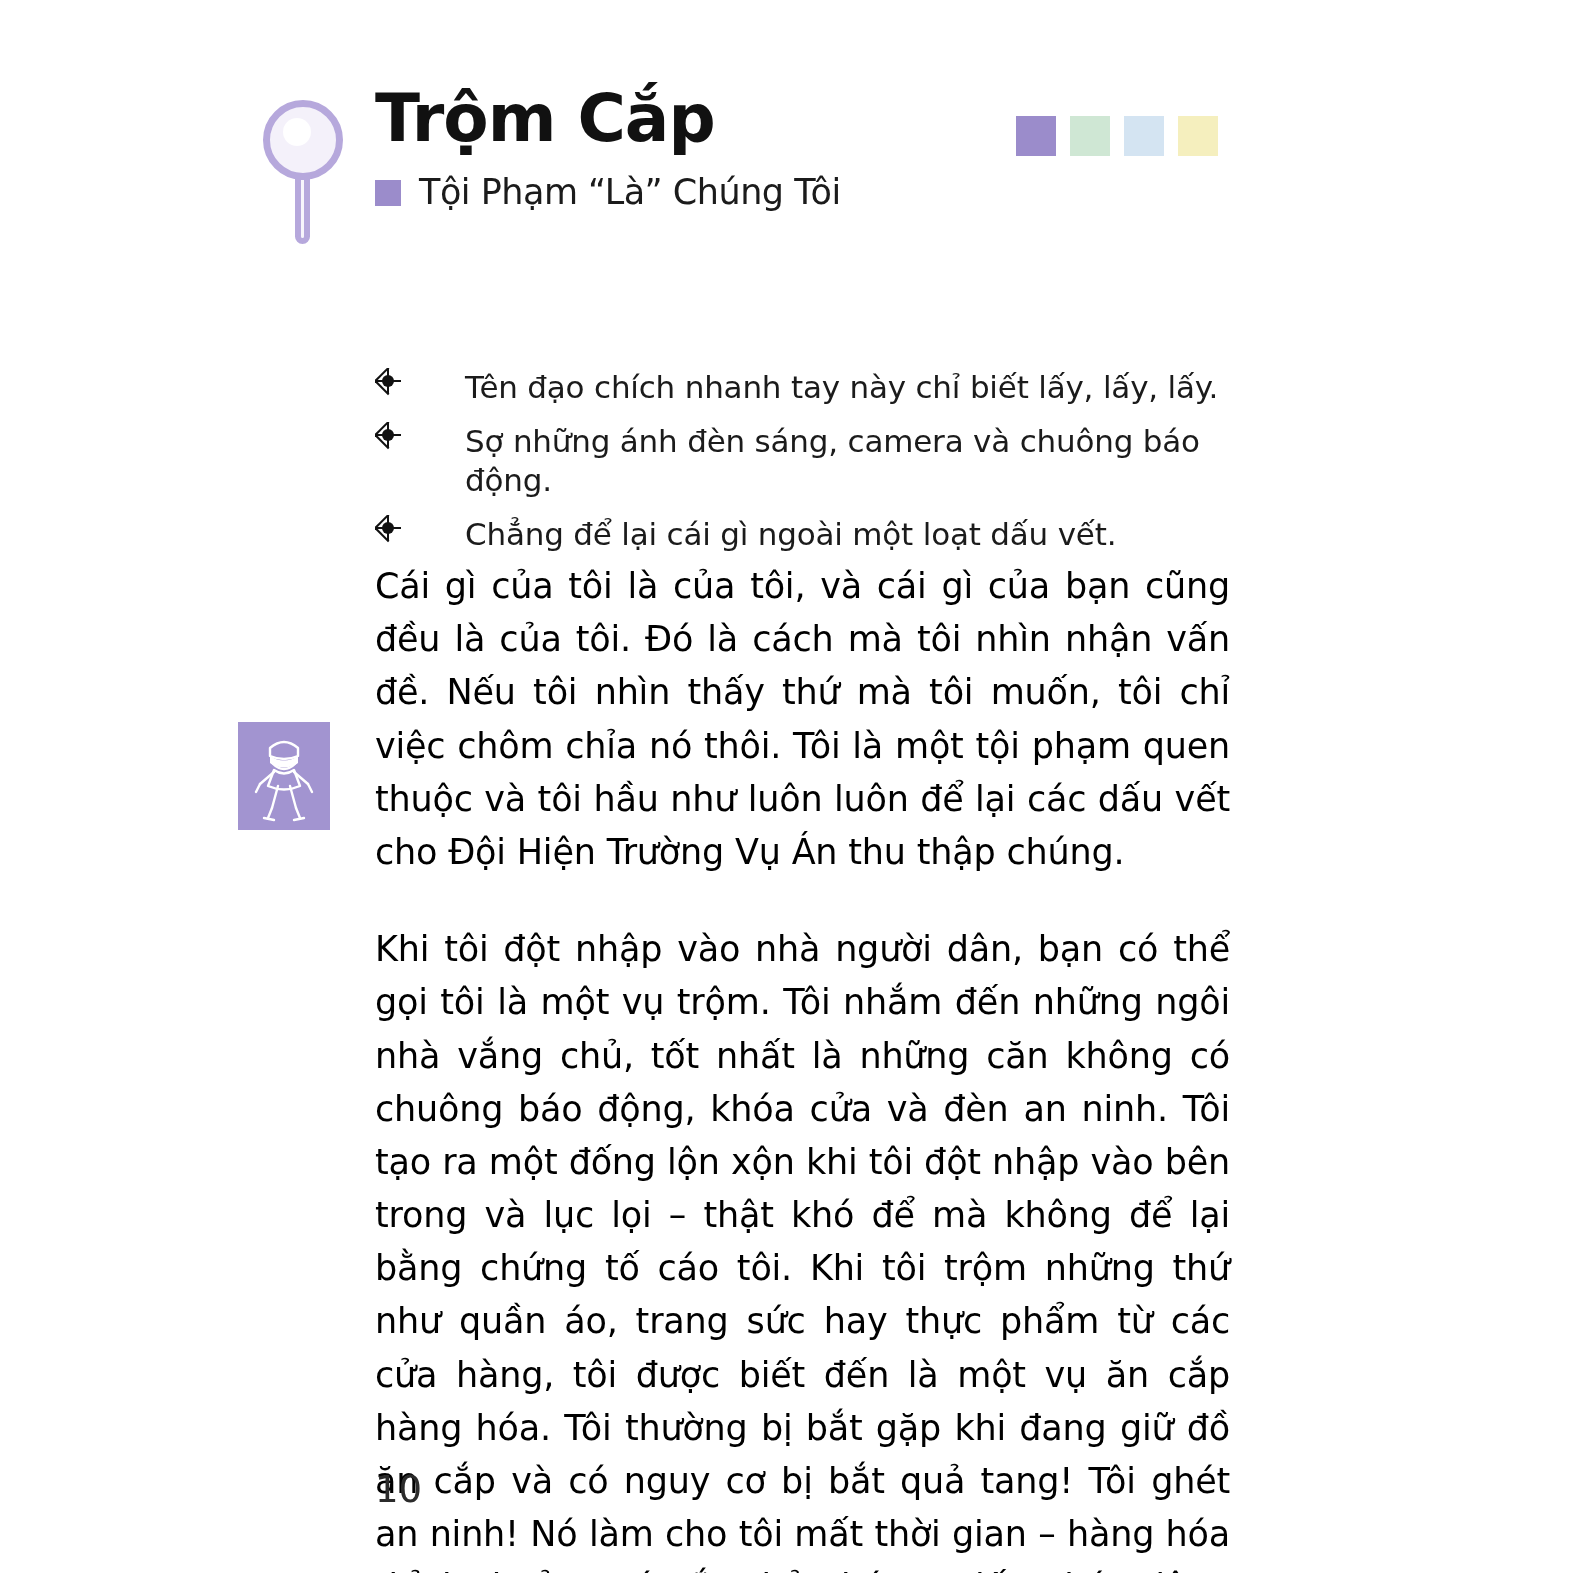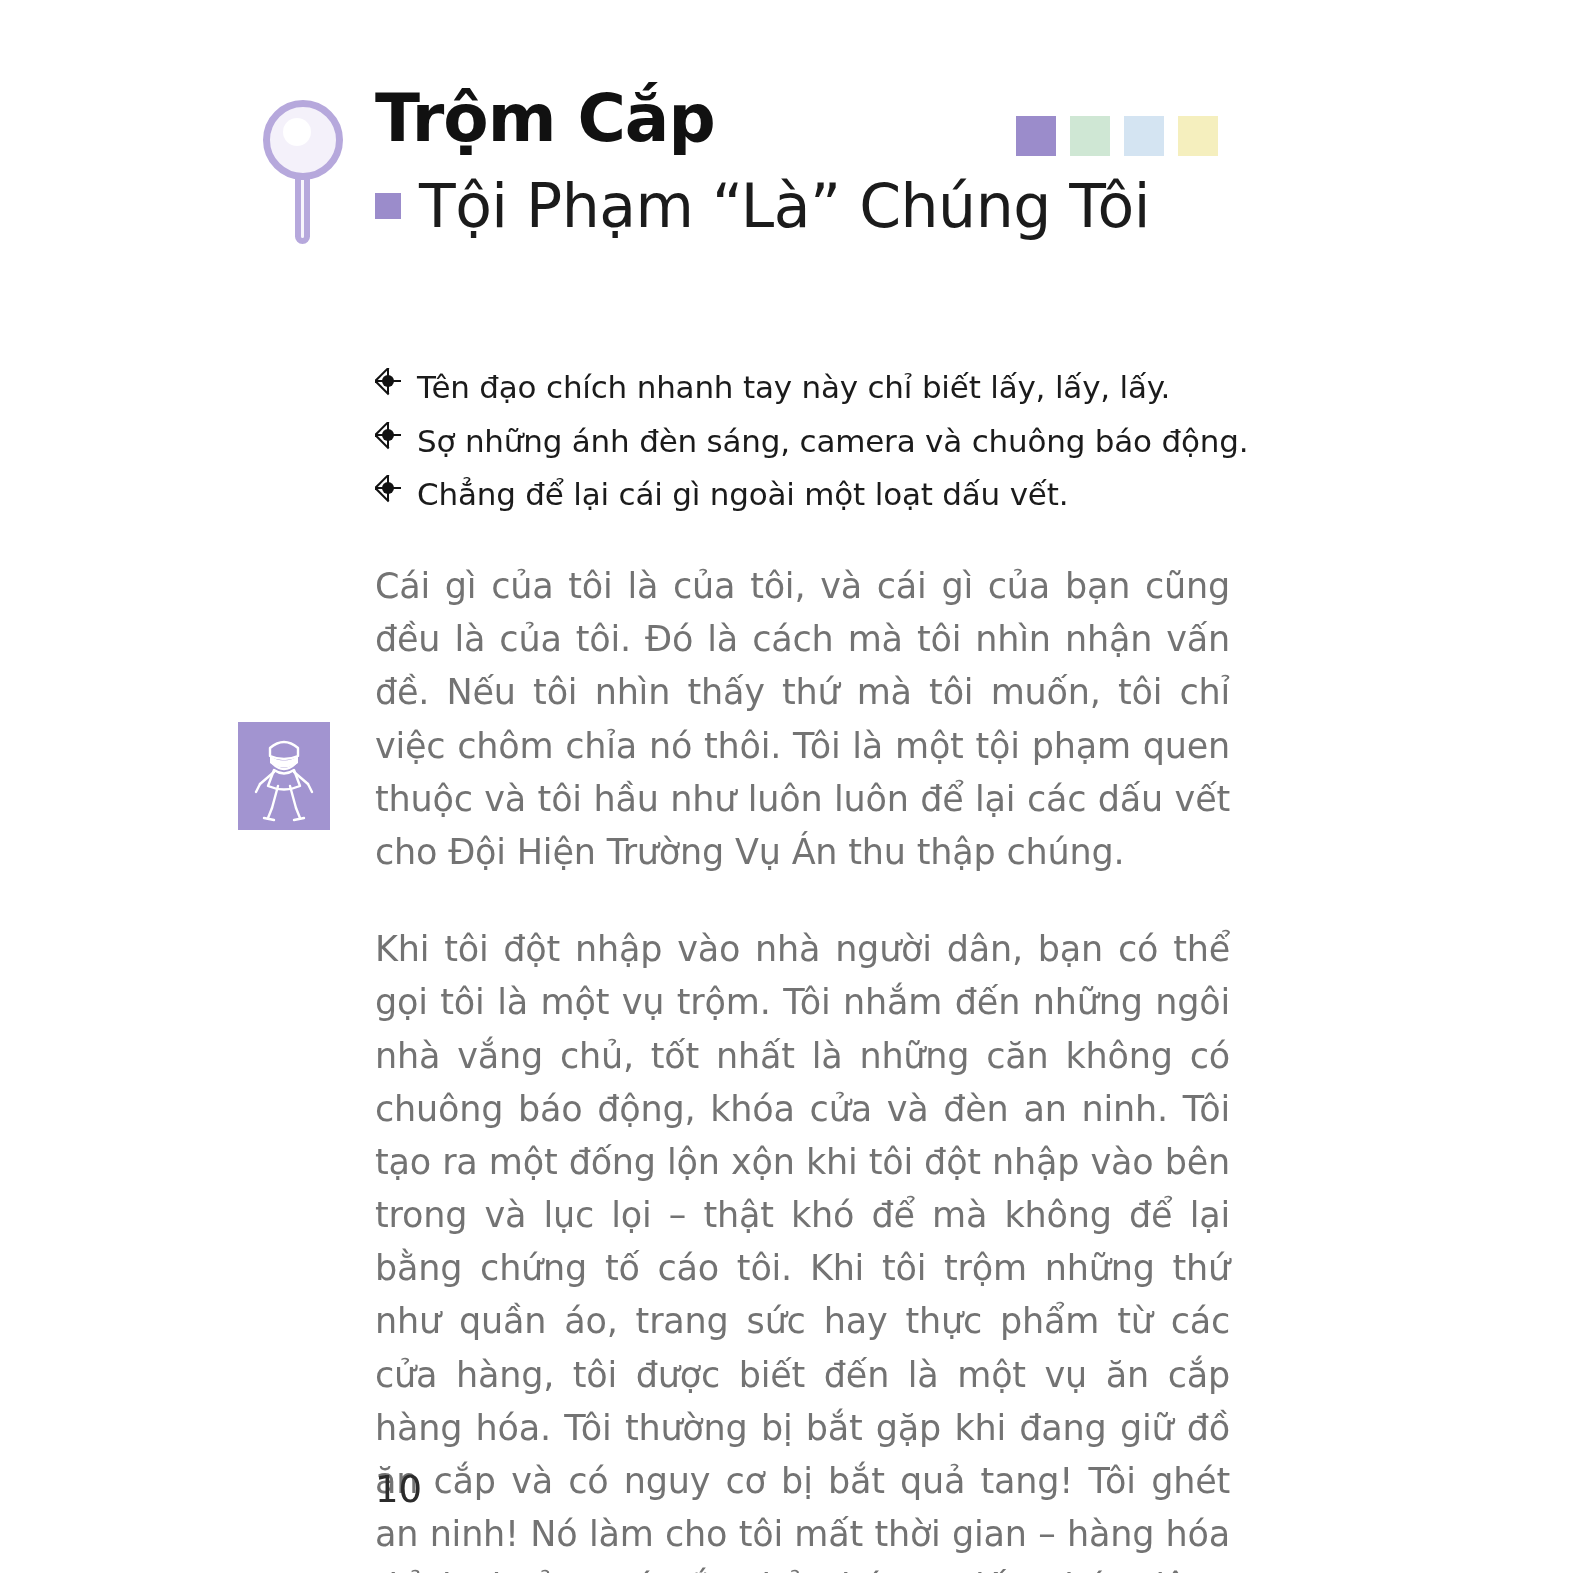--- a/index.html
+++ b/index.html
@@ -92,21 +92,21 @@
     gap: 18px;
     margin-top: 20px;
   }
   .sub-square {
     width: 26px;
     height: 26px;
     background: #9b8ccb;
     flex: 0 0 auto;
   }
   .subtitle {
-    font-size: 60px;
+    font-size: 35px;
     font-weight: 400;
     line-height: 1.1;
     color: #1b1b1b;
     letter-spacing: -0.5px;
   }
 
   .swatches {
     position: absolute;
     right: 355px;
     top: 32px;
@@ -136,34 +136,35 @@
     width: 26px;
     height: 34px;
     position: relative;
   }
   .bullet-star svg { display: block; }
   .bullet-text {
     font-size: 31px;
     line-height: 1.28;
     color: #1b1b1b;
     letter-spacing: -0.2px;
+    margin-left: 48px;
   }
 
   
   .body-copy {
     position: absolute;
     left: 375px;
     top: 560px;
     width: 855px;
   }
   .para {
     font-size: 35px;
     line-height: 1.52;
     text-align: justify;
-    color: #737373;
+    color: #000000;
     margin: 0 0 44px 0;
     letter-spacing: -0.2px;
   }
   .para:last-child { margin-bottom: 0; }
 
   
   .thief-box {
     position: absolute;
     left: 238px;
     top: 722px;

